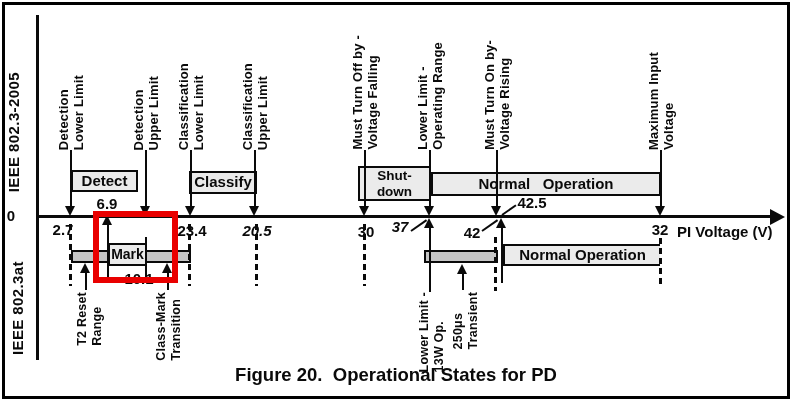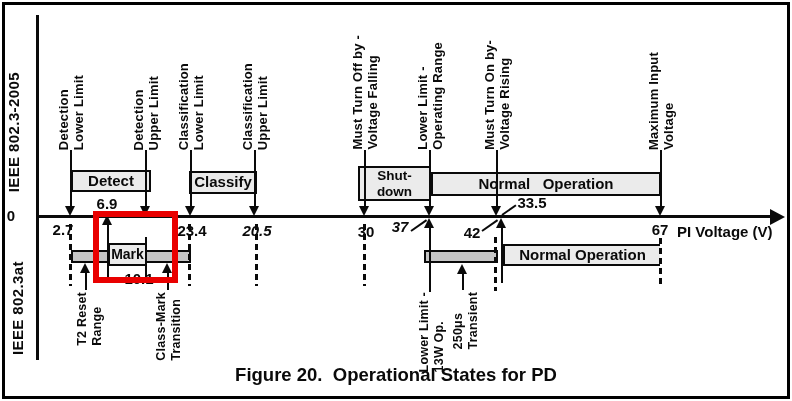--- a/index.html
+++ b/index.html
@@ -45,21 +45,21 @@
 
   <div class="ieee" style="left:5px;bottom:209px;">IEEE 802.3-2005</div>
   <div class="ieee" style="left:9px;bottom:46px;">IEEE 802.3at</div>
 
   <div class="tick" style="left:11px;top:207px;">0</div>
   <div class="axis-title" style="left:677px;top:223px;">PI Voltage (V)</div>
 
   <div class="caption">Figure 20.  Operational States for PD</div>
 <div class="bar" style="left: 71px; top: 250px; width: 120px; height: 13px;"></div>
     <div class="bar" style="left: 424px; top: 250px; width: 74px; height: 13px;"></div>
-    <div class="box" style="left: 71px; top: 170px; width: 80px; height: 22px; font-size: 15px;">Detect</div>
+    <div class="box" style="left: 71px; top: 170px; width: 67px; height: 22px; font-size: 15px;">Detect</div>
     <div class="box" style="left: 189px; top: 171px; width: 68px; height: 23px; font-size: 15px;">Classify</div>
     <div class="box" style="left: 358px; top: 166px; width: 73px; height: 35px; font-size: 13.5px;">Shut-
 down</div>
     <div class="box" style="left: 431px; top: 172px; width: 230px; height: 24px; font-size: 15px;">Normal   Operation</div>
     <div class="box" style="left: 108px; top: 243px; width: 39px; height: 23px; font-size: 14px;">Mark</div>
     <div class="box" style="left: 503px; top: 244px; width: 157px; height: 22px; font-size: 15px; border-right: none;">Normal Operation</div>
     <div class="vline" style="left: 36px; top: 15px; height: 345px; width: 3px;"></div>
     <div class="hline" style="left: 37px; top: 215px; width: 735px;"></div>
     <div class="hr-head" style="left: 770px; top: 208.5px;"></div>
     <div class="vline" style="left: 70px; top: 150px; height: 57px;"></div>
@@ -116,23 +116,23 @@
     <div class="diag" style="left: 411px; top: 230px; width: 19px;"></div>
     <div class="diag" style="left: 482px; top: 230px; width: 19px;"></div>
     <div class="diag" style="left: 502px; top: 214px; width: 17px;"></div>
     <div class="tick" style="left: 63px; top: 221px;">2.7</div>
     <div class="tick" style="left: 139px; top: 222px; margin-top: 48px;">10.1</div>
     <div class="tick" style="left: 192px; top: 222px;">23.4</div>
     <div class="tick" style="left: 257px; top: 222px; font-style: italic;">20.5</div>
     <div class="tick" style="left: 366px; top: 223px;">30</div>
     <div class="tick" style="left: 400px; top: 218px; font-style: italic;">37</div>
     <div class="tick" style="left: 472px; top: 224px;">42</div>
-    <div class="tick" style="left: 660px; top: 221px;">67</div>
+    <div class="tick" style="left: 660px; top: 221px;">32</div>
     <div class="tick" style="left: 107px; top: 195px;">6.9</div>
-    <div class="tick" style="left: 532px; top: 194px;">33.5</div>
+    <div class="tick" style="left: 532px; top: 194px;">42.5</div>
     <div class="vlabel bot" style="left: 75px; top: 292px;">T2 Reset
 Range</div>
     <div class="vlabel bot" style="left: 154px; top: 292px;">Class-Mark
 Transition</div>
     <div class="vlabel bot" style="left: 417px; top: 292px;">Lower Limit -
 13W Op.</div>
     <div class="vlabel bot" style="left: 451px; top: 292px;">250μs
 Transient</div>
     <div class="hl" style="left: 93px; top: 211px; width: 85px; height: 72px; border-color: rgb(233, 0, 0);"></div>
   </div>

